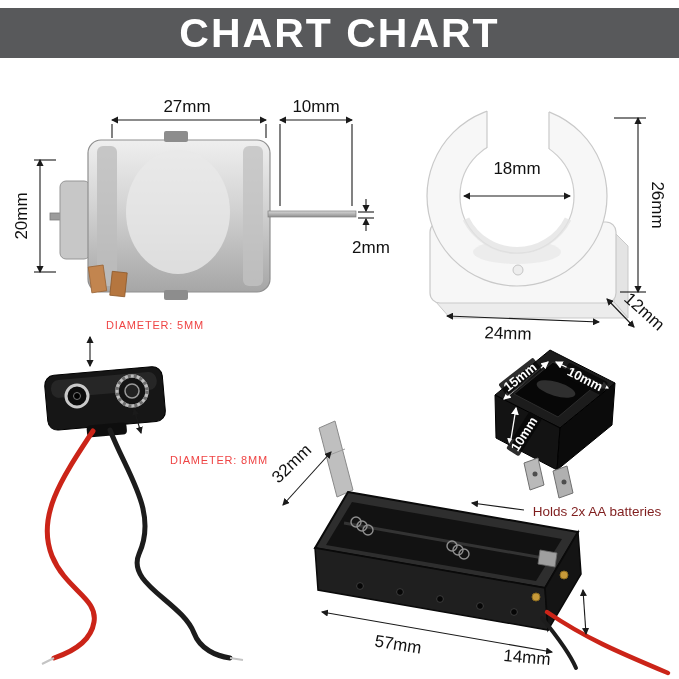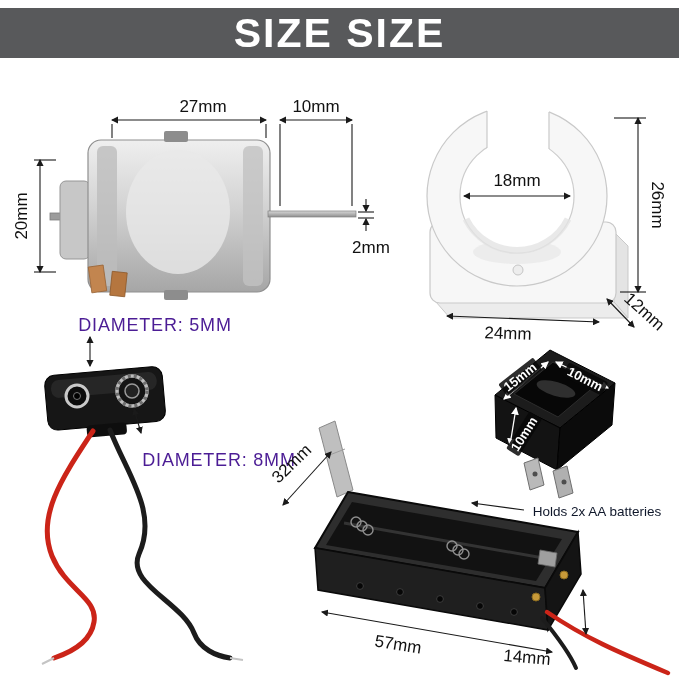--- a/index.html
+++ b/index.html
@@ -5,35 +5,35 @@
   html,body{margin:0;padding:0;width:679px;height:679px;background:#ffffff;
     font-family:"Liberation Sans",sans-serif;overflow:hidden}
   .stage{position:absolute;inset:0;width:679px;height:679px;background:#fff}
   .banner{position:absolute;left:0;top:8px;width:679px;height:50px;background:#58595b;
     display:flex;align-items:center;justify-content:center}
   .banner h1{margin:0;color:#fff;font-size:41px;font-weight:800;letter-spacing:2px;
     font-family:"Liberation Sans",sans-serif}
   svg.art{position:absolute;left:0;top:0}
   .dim{position:absolute;font-size:17px;color:#111;white-space:nowrap;
     transform:translate(-50%,-50%);transform-origin:center}
-  .diam{position:absolute;font-size:18px;color:#4c1d95;letter-spacing:.8px;white-space:nowrap;
+  .diam{position:absolute;font-size:11px;color:#ef4444;letter-spacing:.8px;white-space:nowrap;
     transform:translate(-50%,-50%)}
   .wdim{position:absolute;font-size:13px;font-weight:700;color:#fff;white-space:nowrap;
     background:rgba(8,8,8,.85);padding:0 3px;border-radius:2px;
     transform:translate(-50%,-50%);transform-origin:center}
-  .note{position:absolute;font-size:13.5px;color:#0f172a;white-space:nowrap;
+  .note{position:absolute;font-size:13.5px;color:#7f1d1d;white-space:nowrap;
     transform:translate(-50%,-50%)}
 </style>
 </head>
 <body>
 
 <div class="stage">
 
   <div class="banner">
-    <h1>SIZE SIZE</h1>
+    <h1>CHART CHART</h1>
   </div>
 
   <svg class="art" width="679" height="679" viewBox="0 0 679 679">
     <defs>
       <marker id="ar" viewBox="0 0 10 10" refX="8.5" refY="5" markerWidth="6.5" markerHeight="6.5" orient="auto-start-reverse">
           <path d="M0,0L10,5L0,10z" fill="#1a1a1a"></path>
         </marker>
       <marker id="arw" viewBox="0 0 10 10" refX="8.5" refY="5" markerWidth="6" markerHeight="6" orient="auto-start-reverse">
           <path d="M0,0L10,5L0,10z" fill="#ffffff"></path>
         </marker>
@@ -168,26 +168,26 @@
     </g>
     <g stroke="#1a1a1a" stroke-width="1.1" fill="none">
       <line x1="283" y1="505" x2="331" y2="452" marker-start="url(#ar)" marker-end="url(#ar)"></line>
       <line x1="322" y1="612" x2="552" y2="652" marker-start="url(#ar)" marker-end="url(#ar)"></line>
       <line x1="583" y1="590" x2="586" y2="634" marker-start="url(#ar)" marker-end="url(#ar)"></line>
       <line x1="524" y1="510" x2="472" y2="503" marker-end="url(#ar)"></line>
     </g>
   </svg>
 
   <div>
-    <div class="dim" style="left:203px;top:107px">27mm</div>
+    <div class="dim" style="left:187px;top:107px">27mm</div>
     <div class="dim" style="left:316px;top:107px">10mm</div>
     <div class="dim" style="left:22px;top:216px;transform:translate(-50%,-50%) rotate(-90deg)">20mm</div>
     <div class="dim" style="left:371px;top:248px">2mm</div>
 
-    <div class="dim" style="left:517px;top:181px">18mm</div>
+    <div class="dim" style="left:517px;top:169px">18mm</div>
     <div class="dim" style="left:657px;top:205px;transform:translate(-50%,-50%) rotate(90deg)">26mm</div>
     <div class="dim" style="left:508px;top:334px;transform:translate(-50%,-50%) rotate(2deg)">24mm</div>
     <div class="dim" style="left:644px;top:312px;transform:translate(-50%,-50%) rotate(42deg)">12mm</div>
 
     <div class="diam" style="left:155px;top:325px">DIAMETER: 5MM</div>
     <div class="diam" style="left:219px;top:460px">DIAMETER: 8MM</div>
 
     <div class="wdim" style="left:520px;top:377px;transform:translate(-50%,-50%) rotate(-38deg)">15mm</div>
     <div class="wdim" style="left:585px;top:379px;transform:translate(-50%,-50%) rotate(27deg)">10mm</div>
     <div class="wdim" style="left:524px;top:434px;transform:translate(-50%,-50%) rotate(-58deg)">10mm</div>

